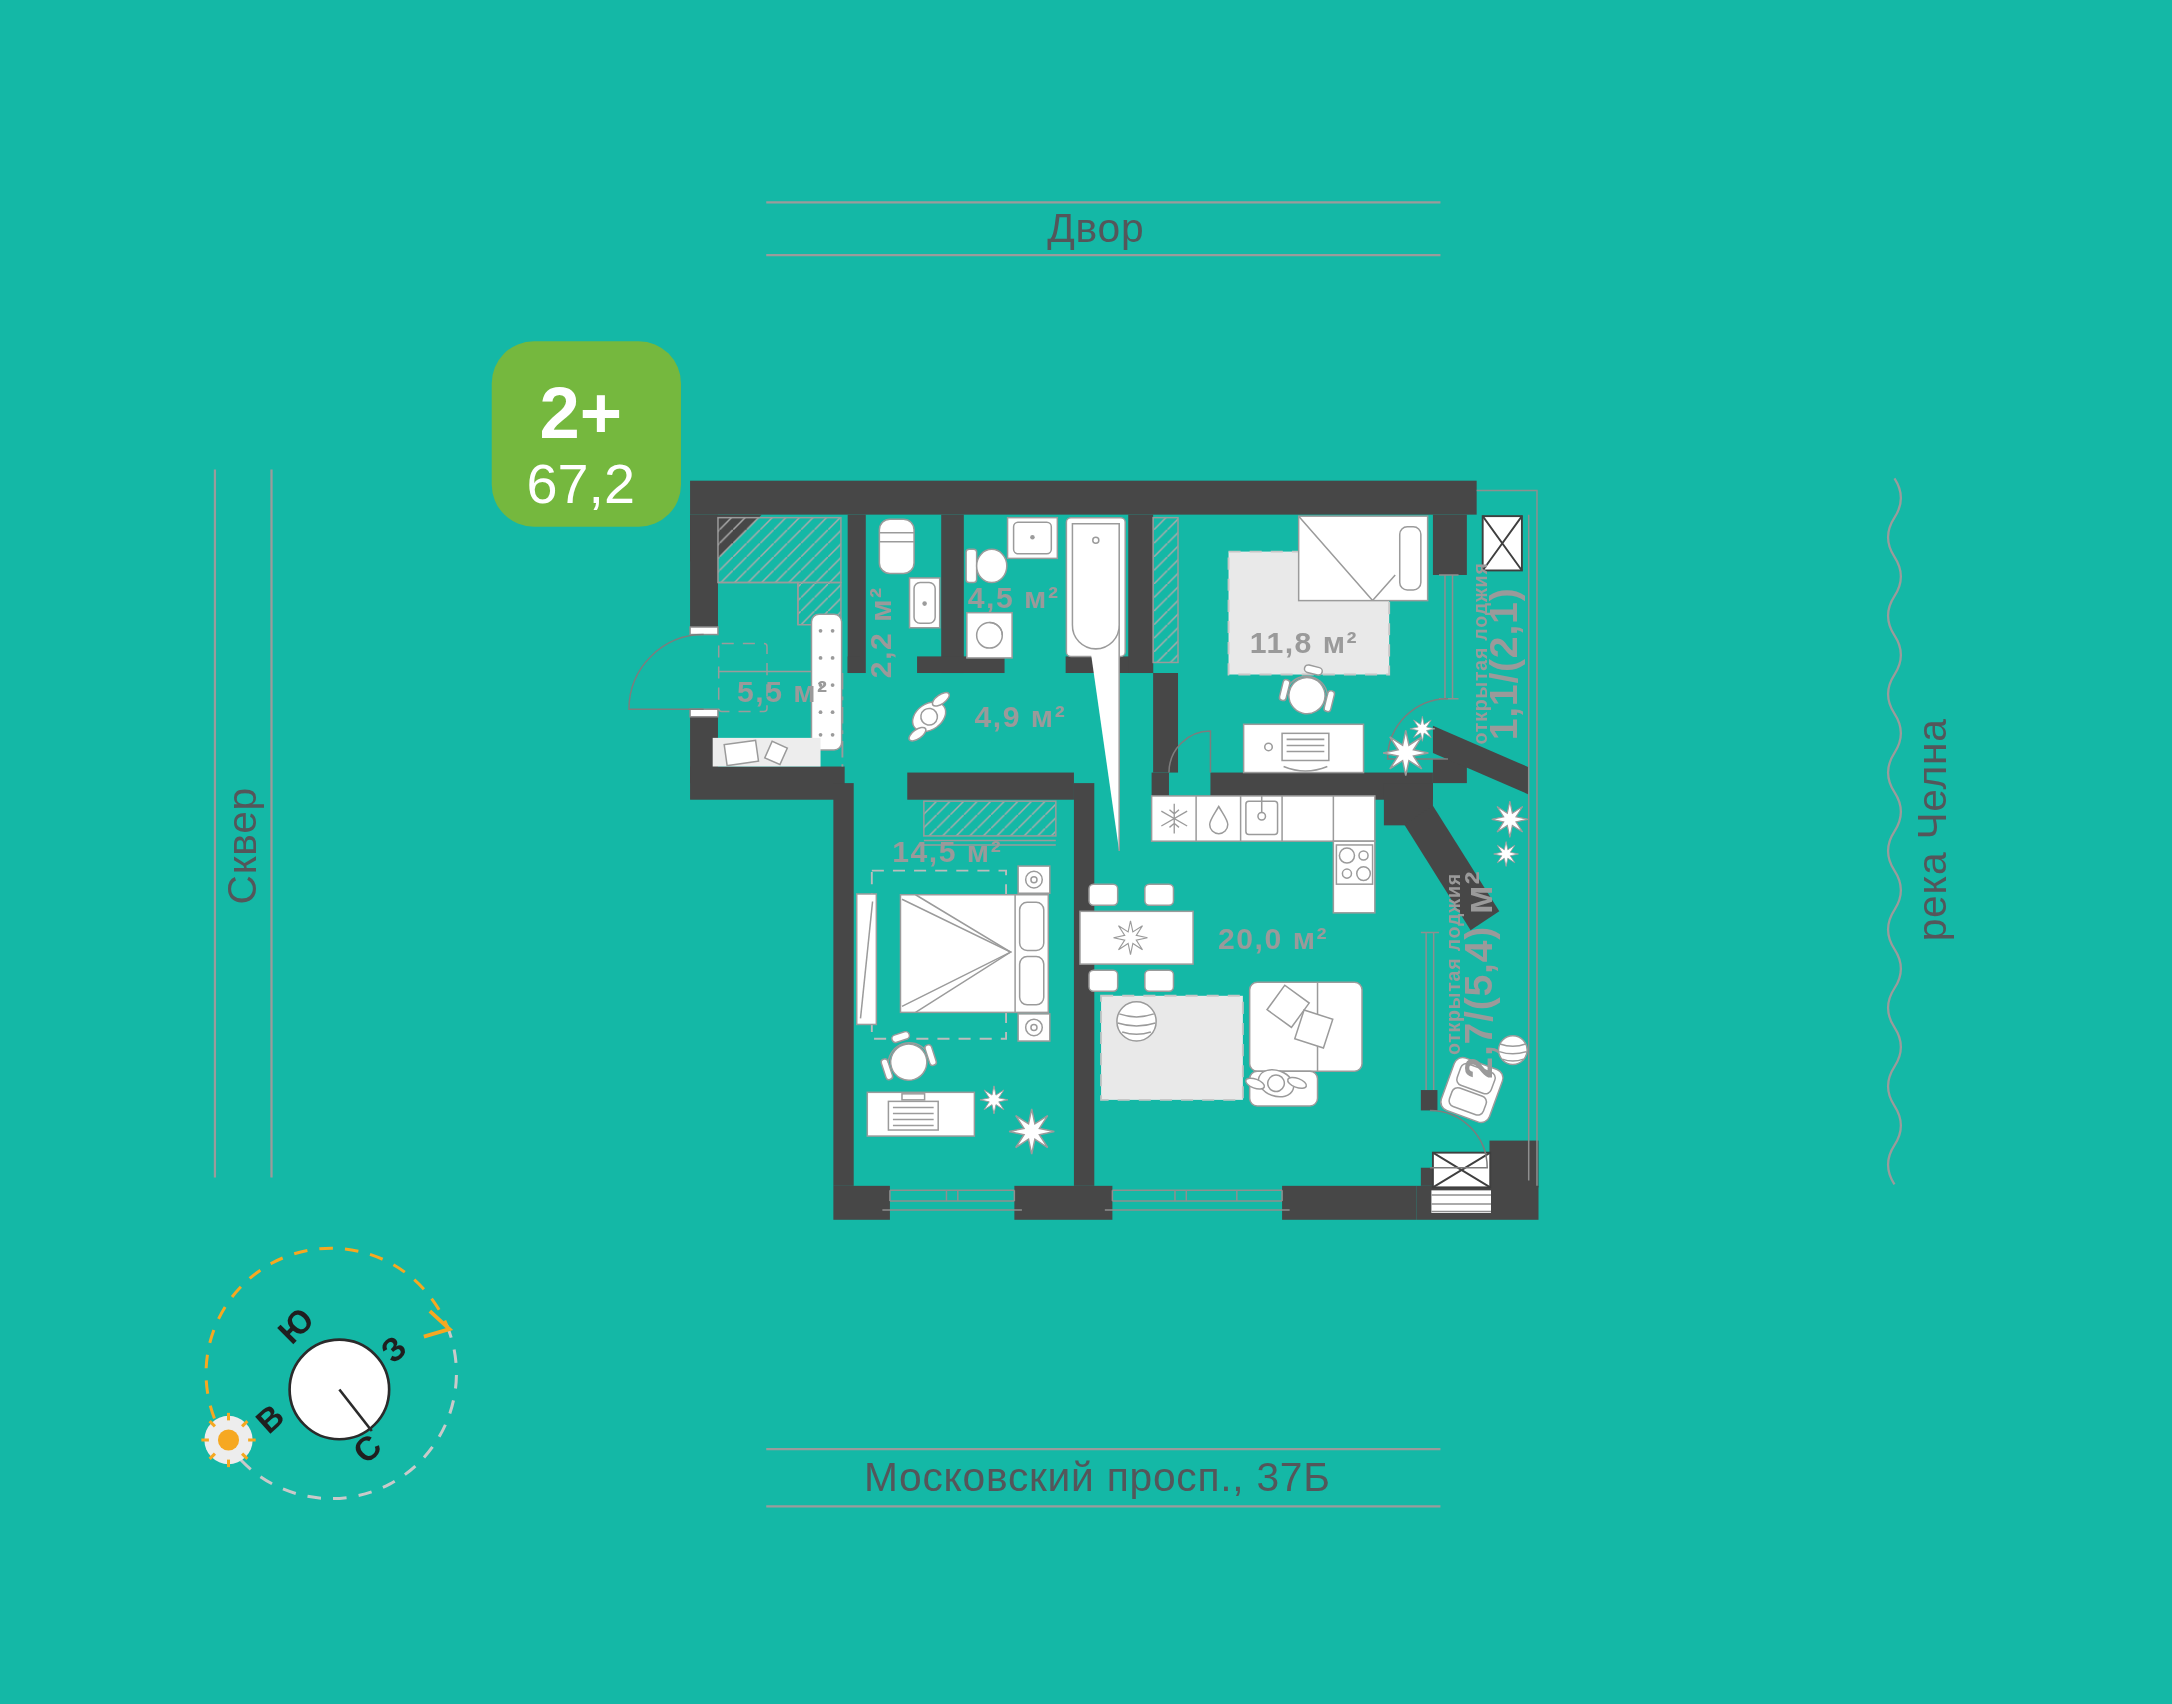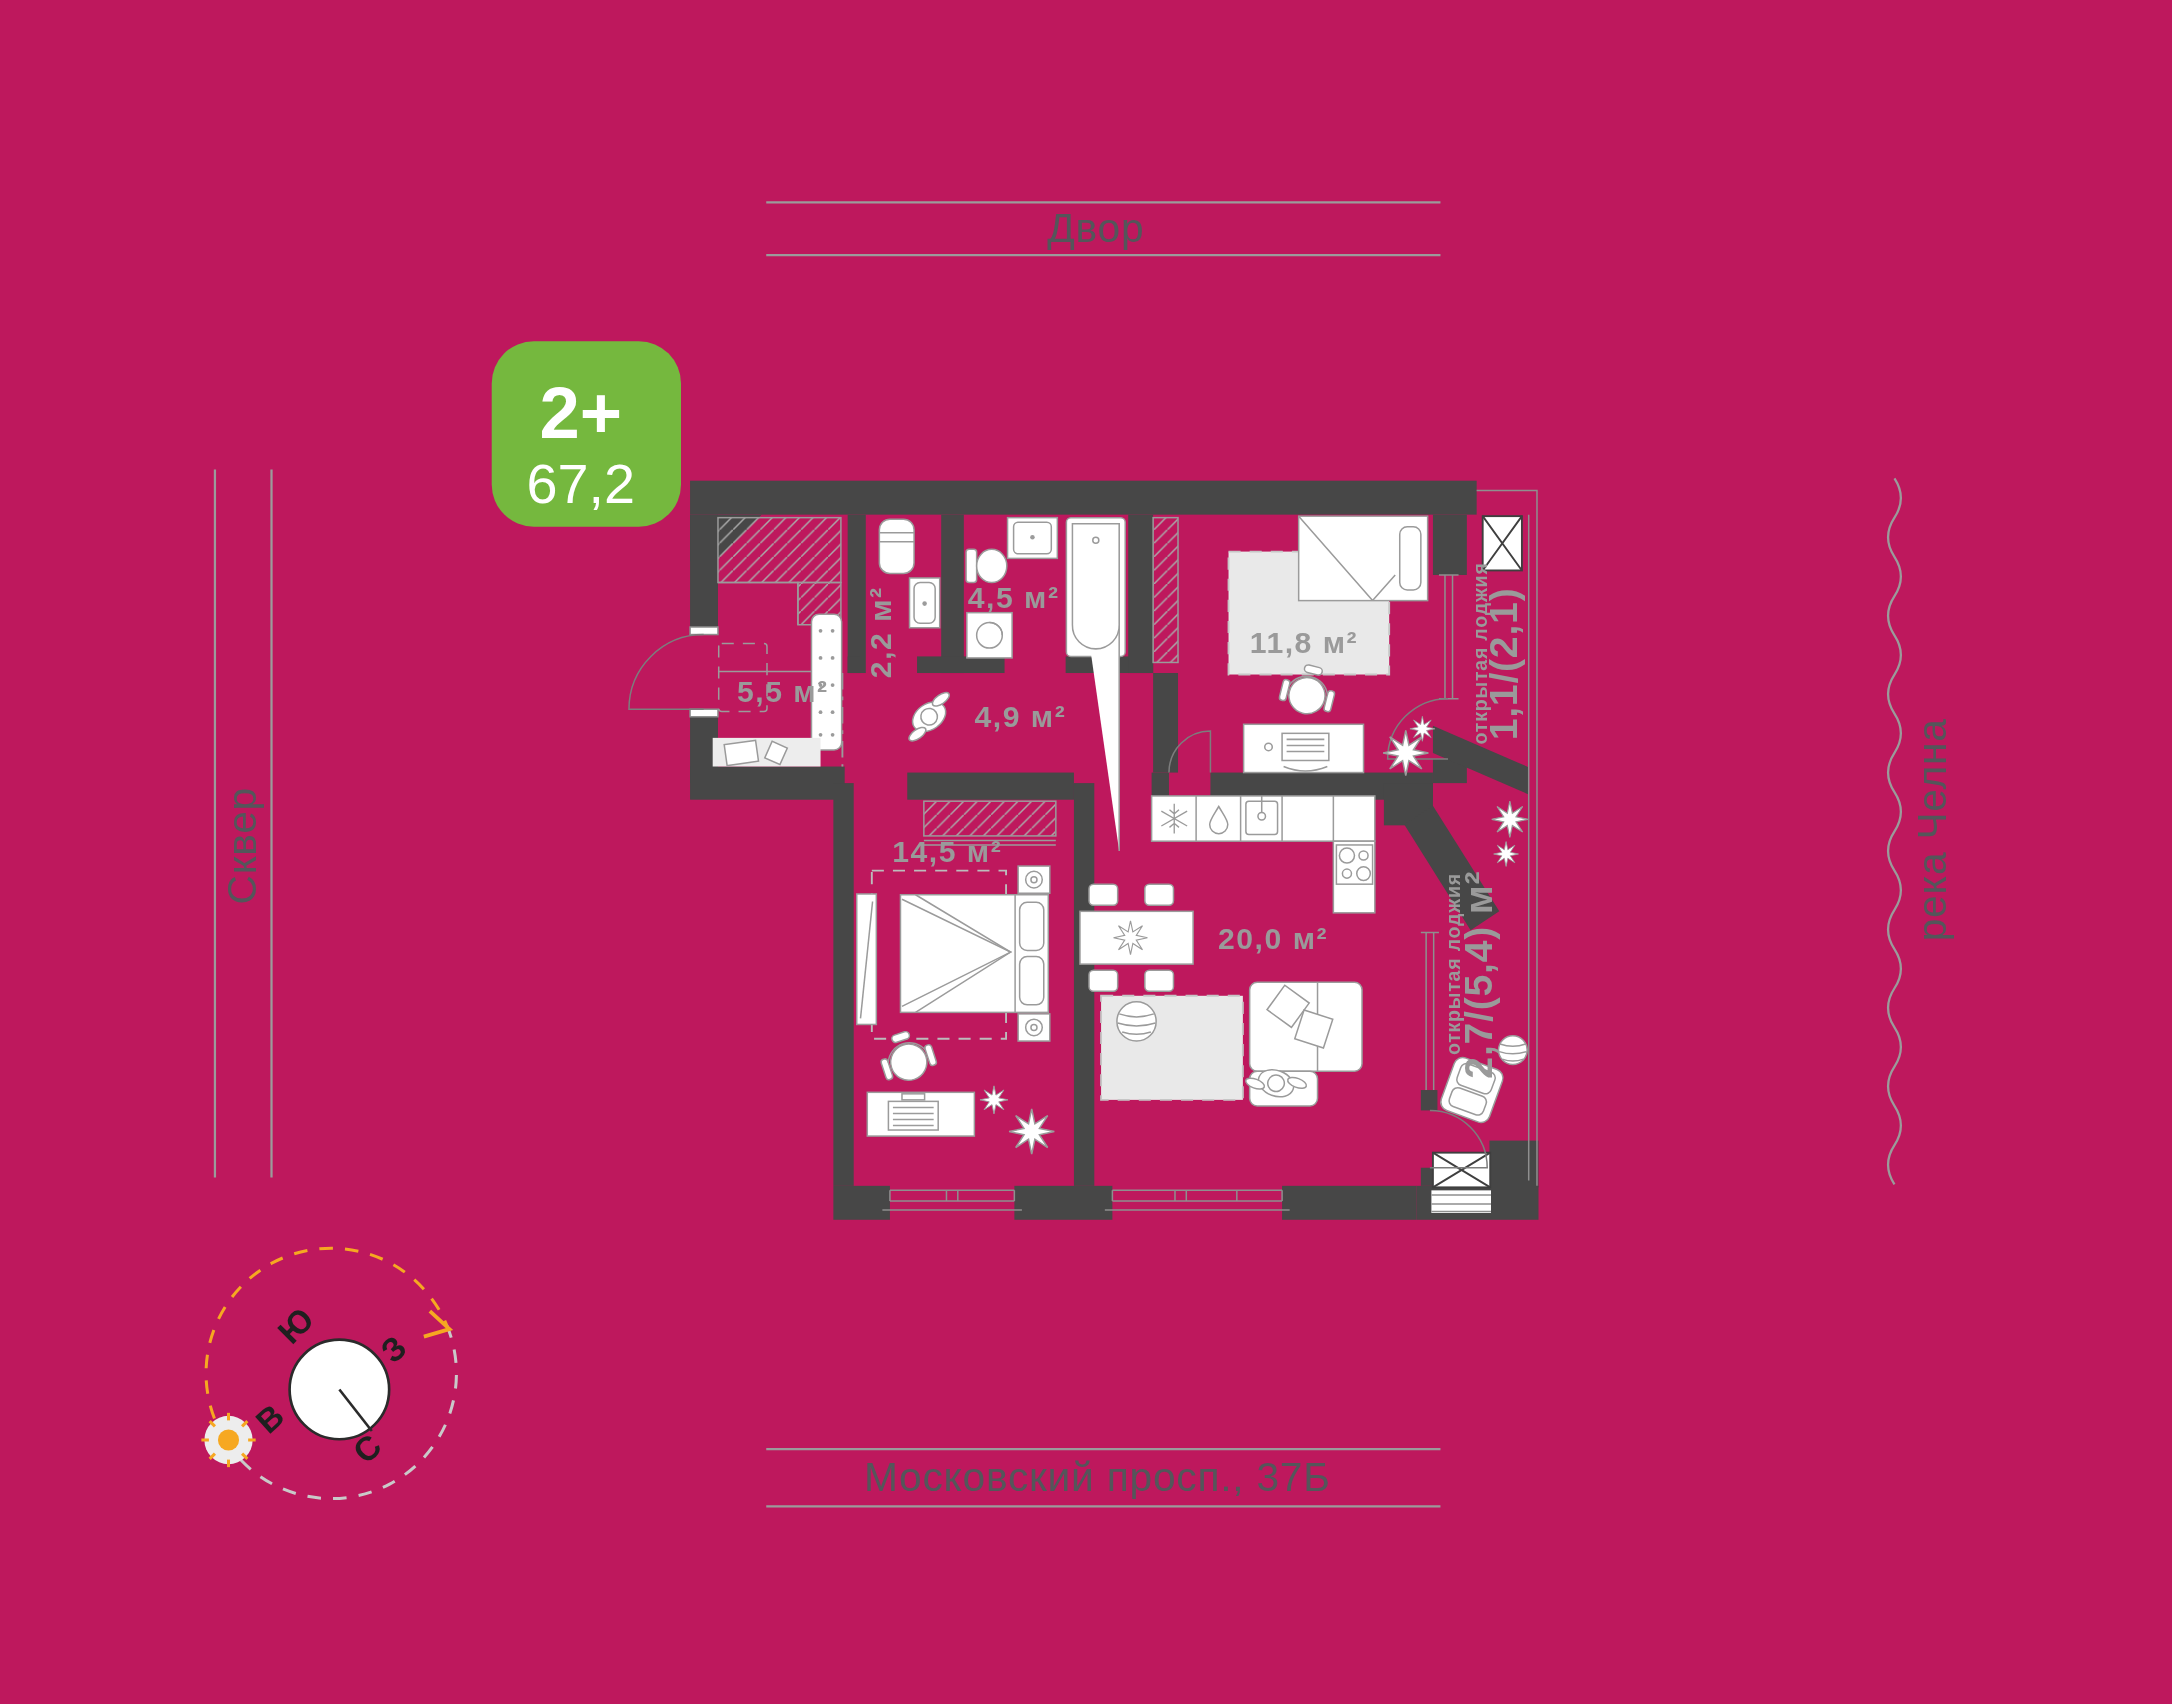--- a/index.html
+++ b/index.html
@@ -1,16 +1,16 @@
 <!DOCTYPE html>
 <html style="font-size:12px"><head>
 <meta charset="utf-8">
 <style>
   html,body{margin:0;padding:0;background:#ffffff;}
-  .stage{position:relative;width:2172px;height:1705px;background:#be185d;overflow:hidden;
+  .stage{position:relative;width:2172px;height:1705px;background:#14b8a6;overflow:hidden;
          font-family:"Liberation Sans", sans-serif;}
   svg{position:absolute;left:0;top:0;}
   text{font-family:"Liberation Sans", sans-serif;}
   .guide-line{stroke:#9b9b9b;stroke-width:3;fill:none;}
   .guide-text{font-size:54px;fill:#54565a;letter-spacing:1px;}
   .room-label{font-size:40px;font-weight:700;fill:#9a9a9a;letter-spacing:2px;}
   .loggia-small{font-size:26px;font-weight:700;fill:#9a9a9a;letter-spacing:1px;}
   .loggia-big{font-size:52px;font-weight:700;fill:#9a9a9a;letter-spacing:1px;}
   .wall{fill:#474747;stroke:none;}
   .furn{stroke:#9b9b9b;stroke-width:2;fill:#ffffff;}

